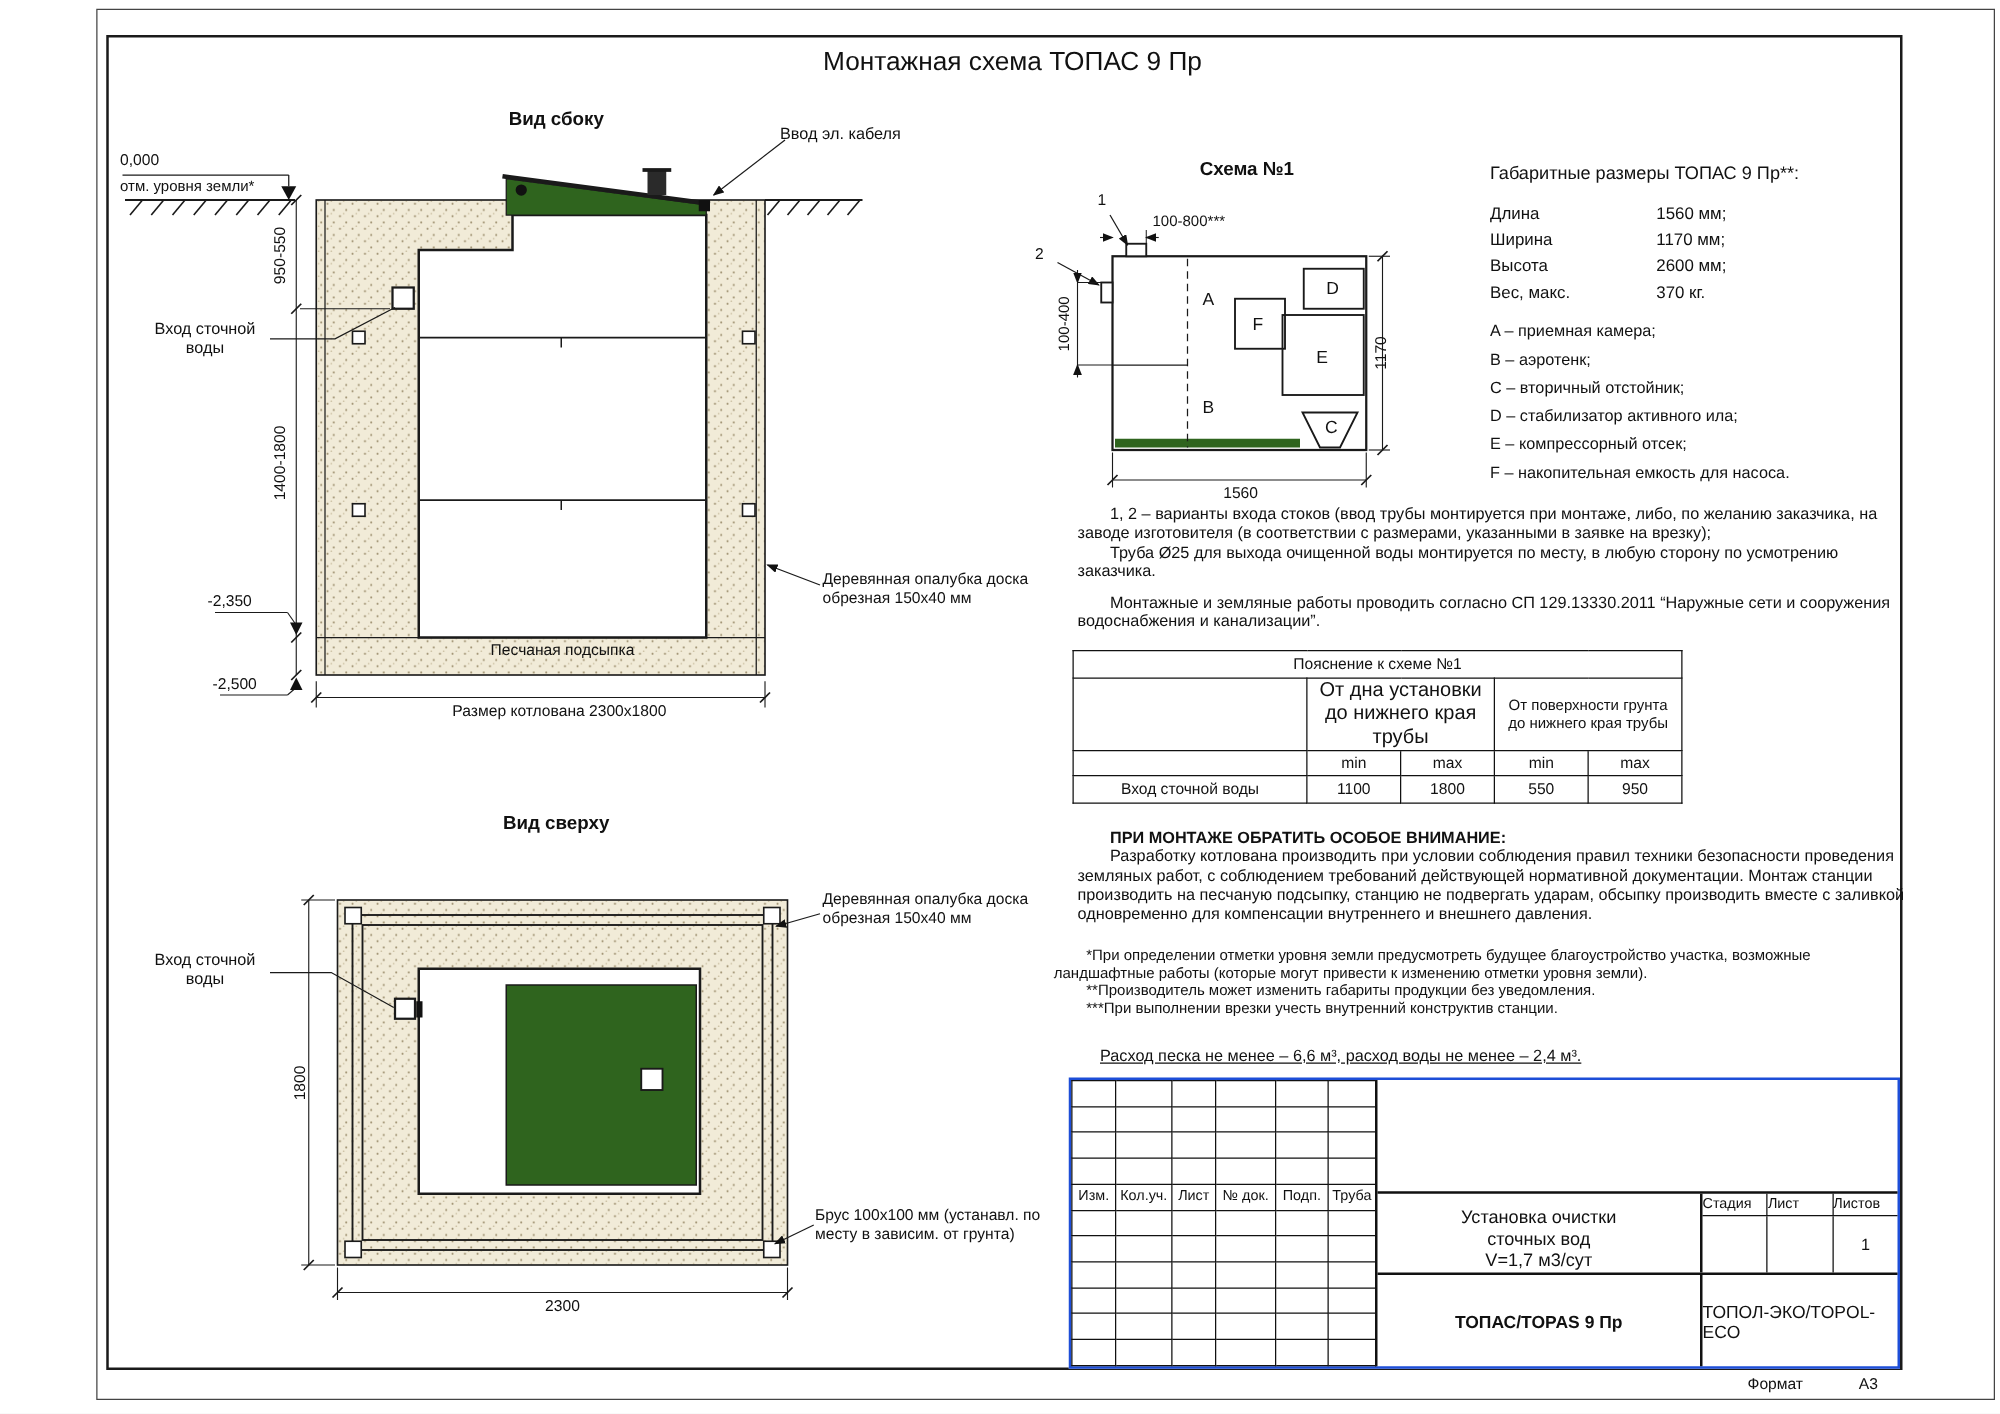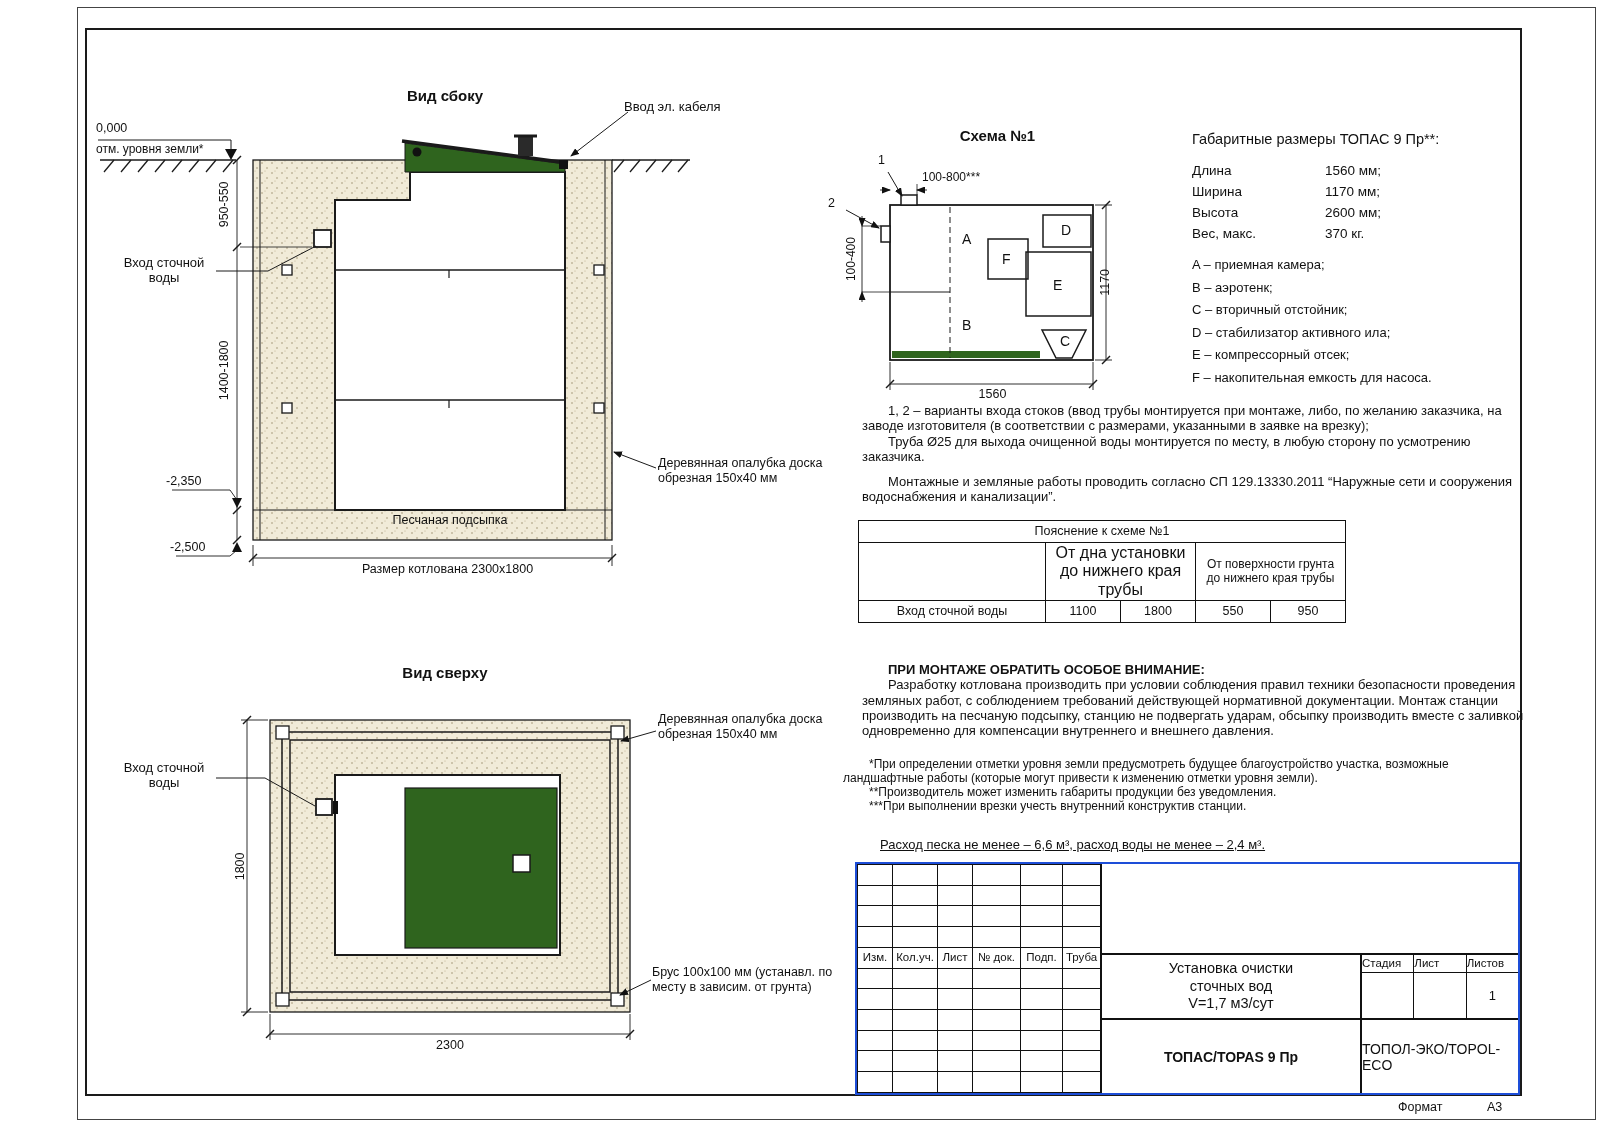--- a/index.html
+++ b/index.html
@@ -24,21 +24,21 @@
   .exp td{border:1px solid #111;font-size:12.5px;text-align:center;vertical-align:middle;padding:1px 3px;line-height:1.15}
   .exp .h22{height:22px}.exp .h40{height:40px}.exp .h20{height:20px}
   
   .tb{position:absolute;left:855px;top:862px;width:665px;height:233px;border:2px solid #1d4ed8;display:flex;background:#fff}
   .tb-left{width:245px;border-right:2px solid #111}
   .rev{border-collapse:collapse;table-layout:fixed;width:243px;height:229px}
   .rev td{border:1px solid #111;font-size:11.5px;text-align:center;padding:0;height:20px;line-height:1}
   .tb-right{flex:1;display:flex;flex-direction:column}
   .tb-top{height:91px;border-bottom:2px solid #111}
   .tb-mid{height:64px;display:flex}
-  .tb-doc{width:260px;border-right:2px solid #111;display:flex;flex-direction:column;justify-content:center;align-items:center;font-size:14.5px;line-height:1.2}
+  .tb-doc{width:260px;border-right:2px solid #111;display:flex;flex-direction:column;justify-content:flex-end;align-items:center;font-size:14.5px;line-height:1.2}
   .tb-stage{flex:1;display:flex;flex-direction:column}
   .stage-hdr{display:flex;height:18px;border-bottom:1px solid #111}
   .stage-hdr div{flex:1;border-right:1px solid #111;font-size:11.5px;line-height:17px}
   .stage-hdr div:last-child{border-right:none}
   .stage-val{display:flex;flex:1}
   .stage-val div{flex:1;border-right:1px solid #111;font-size:13px;display:flex;align-items:center;justify-content:center}
   .stage-val div:last-child{border-right:none}
   .tb-bot{height:75px;border-top:2px solid #111;display:flex}
   .tb-prod{width:260px;border-right:2px solid #111;display:flex;align-items:center;justify-content:center;font-weight:bold;font-size:14px}
   .tb-co{flex:1;display:flex;align-items:center;justify-content:center;font-size:14px}
@@ -204,35 +204,36 @@
 
         <line x1="1095" y1="205" x2="1112" y2="205"></line>
           <line x1="1095" y1="360" x2="1112" y2="360"></line>
         <line x1="1106" y1="205" x2="1106" y2="360"></line>
         <line x1="1102" y1="209" x2="1110" y2="201" stroke-width="1.4"></line>
         <line x1="1102" y1="364" x2="1110" y2="356" stroke-width="1.4"></line>
       </g>
     </g>
   </svg>
 
+  <div class="lbl c f21" style="left:500px;top:38px;width:620px">Монтажная схема ТОПАС 9 Пр</div>
 
   <div class="lbl c b f15" style="left:330px;top:87px;width:230px">Вид сбоку</div>
   <div class="lbl f125" style="left:96px;top:121px">0,000</div>
   <div class="lbl f12" style="left:96px;top:142px">отм. уровня земли*</div>
   <div class="lbl c" style="left:108px;top:255px;width:112px">Вход сточной воды</div>
   <div class="lbl" style="left:624px;top:99px">Ввод эл. кабеля</div>
   <div class="lbl f125" style="left:658px;top:456px;width:165px">Деревянная опалубка доска обрезная 150х40 мм</div>
   <div class="lbl c f125" style="left:355px;top:513px;width:190px">Песчаная подсыпка</div>
   <div class="lbl c rot f125" style="left:184px;top:197px;width:80px">950-550</div>
   <div class="lbl c rot f125" style="left:184px;top:363px;width:80px">1400-1800</div>
   <div class="lbl f125" style="left:166px;top:474px">-2,350</div>
   <div class="lbl f125" style="left:170px;top:540px">-2,500</div>
   <div class="lbl c f125" style="left:300px;top:562px;width:295px">Размер котлована 2300х1800</div>
 
-  <div class="lbl c b f15" style="left:330px;top:664px;width:230px">Вид сверху</div>
+  <div class="lbl c b f15" style="left:330px;top:650px;width:230px">Вид сверху</div>
   <div class="lbl c" style="left:108px;top:760px;width:112px">Вход сточной воды</div>
   <div class="lbl f125" style="left:658px;top:712px;width:165px">Деревянная опалубка доска обрезная 150х40 мм</div>
   <div class="lbl f125" style="left:652px;top:965px;width:190px">Брус 100х100 мм (устанавл. по месту в зависим. от грунта)</div>
   <div class="lbl c rot f125" style="left:210px;top:859px;width:60px">1800</div>
   <div class="lbl c f125" style="left:395px;top:1038px;width:110px">2300</div>
 
   <div class="lbl c b f15" style="left:915px;top:127px;width:165px">Схема №1</div>
   <div class="lbl f125" style="left:878px;top:153px">1</div>
   <div class="lbl f125" style="left:828px;top:196px">2</div>
   <div class="lbl f12" style="left:922px;top:170px">100-800***</div>
@@ -292,20 +293,27 @@
         <col style="width:75px">
       </colgroup>
     <tbody>
         <tr>
           <td colspan="5" class="h22">Пояснение к схеме №1</td>
         </tr>
     <tr>
       <td class="h40"></td>
       <td colspan="2" class="f12 h40" style="font-size:16px">От дна установки до нижнего края трубы</td>
       <td colspan="2" class="h40" style="font-size:12px">От поверхности грунта до нижнего края трубы</td>
+    </tr>
+    <tr>
+      <td class="h20"></td>
+      <td class="h20">min</td>
+      <td class="h20">max</td>
+      <td class="h20">min</td>
+      <td class="h20">max</td>
     </tr>
     <tr>
       <td class="h22">Вход сточной воды</td>
       <td>1100</td>
       <td>1800</td>
       <td>550</td>
       <td>950</td>
     </tr>
   </tbody>
     </table>

